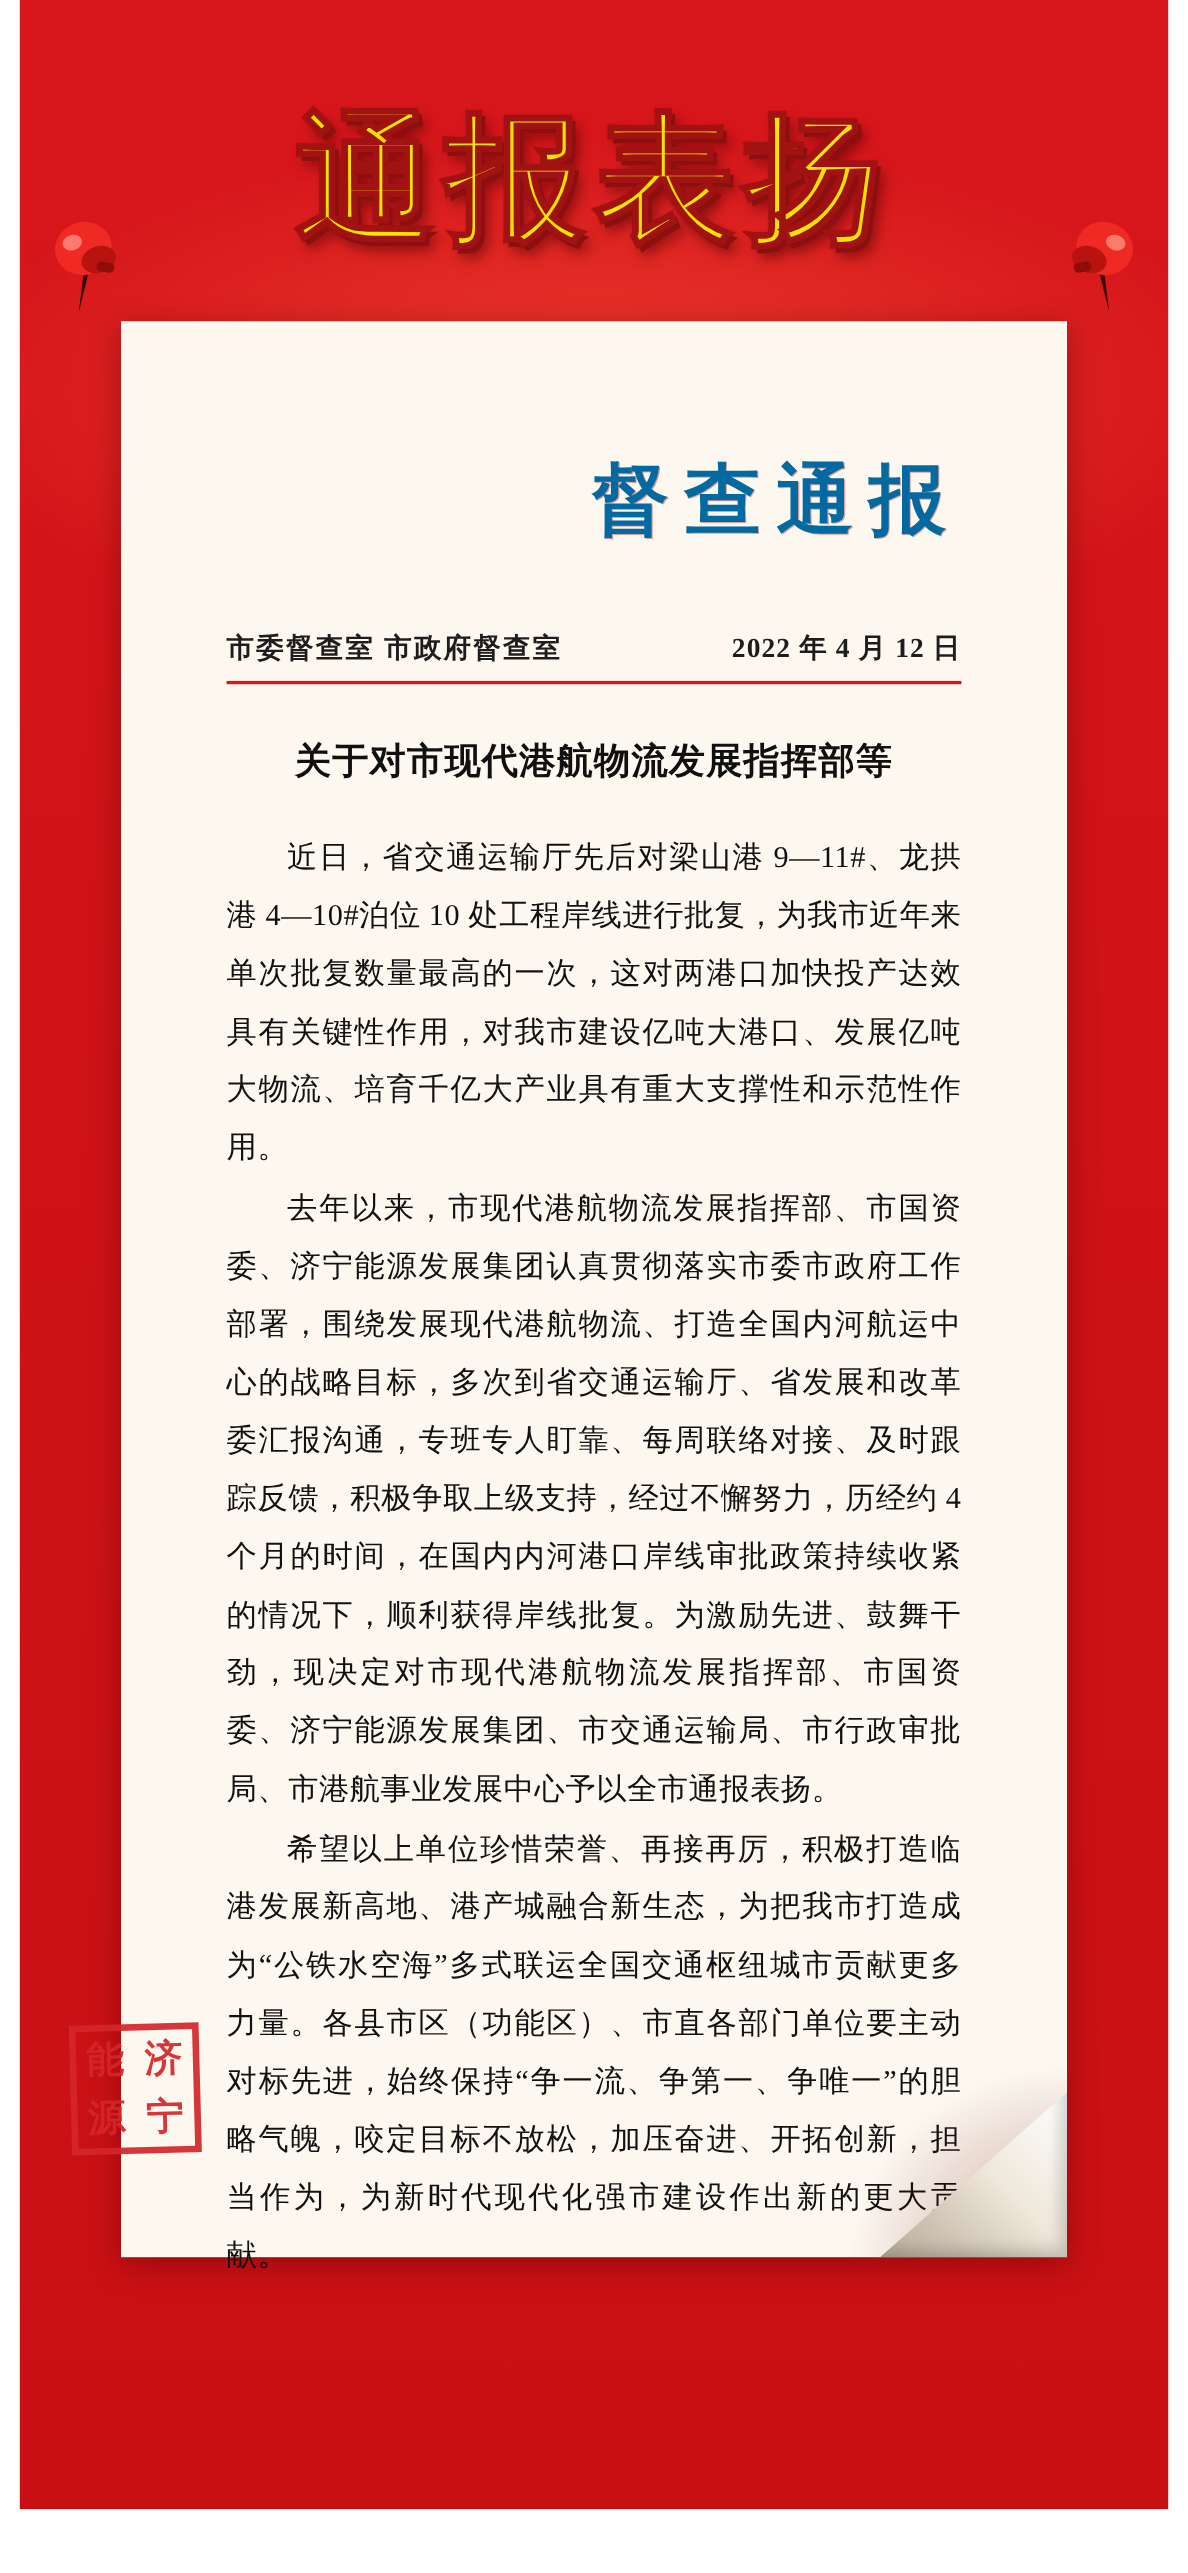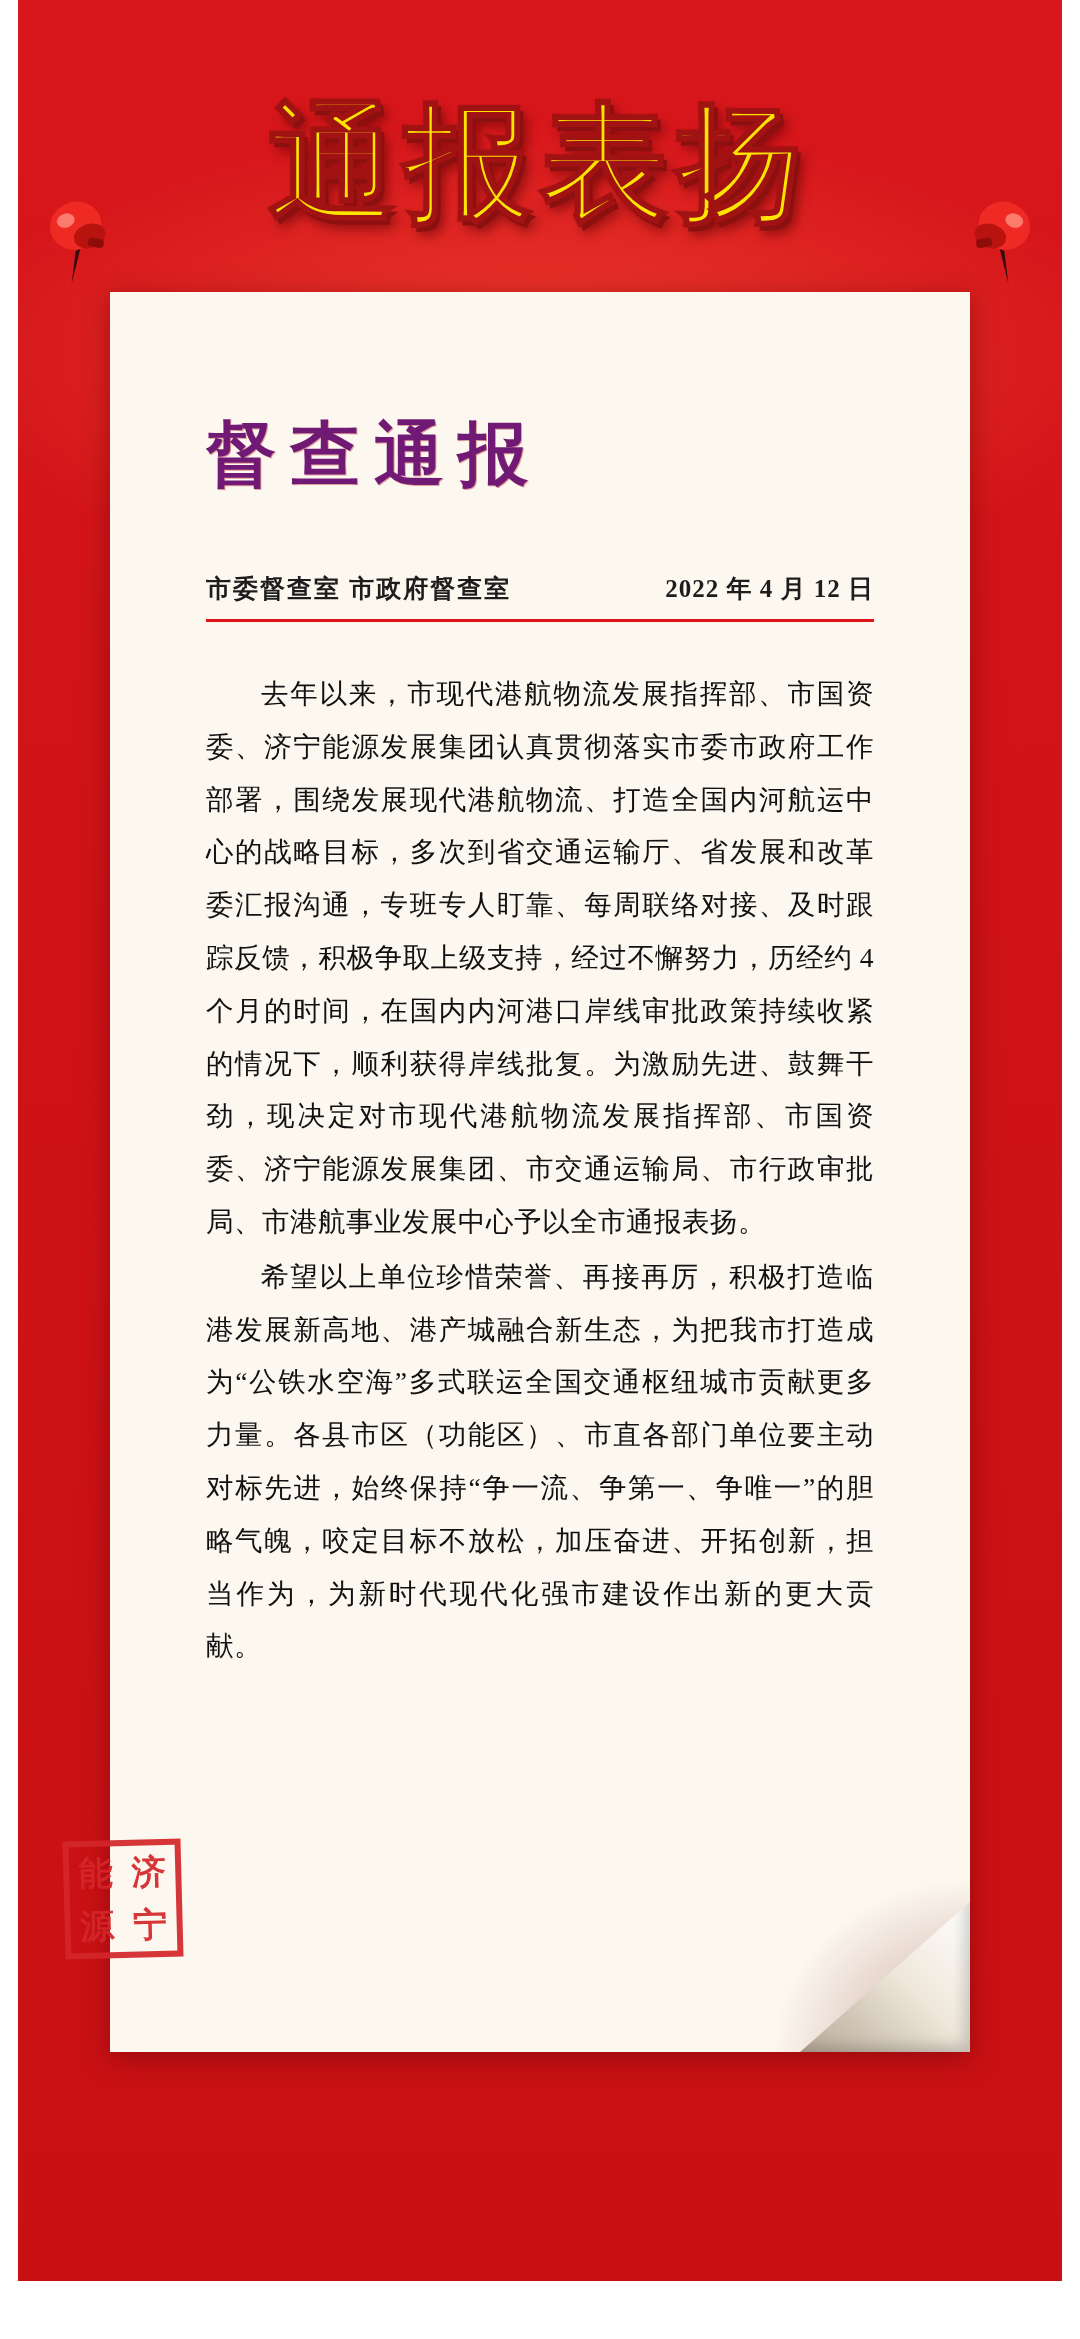--- a/index.html
+++ b/index.html
@@ -72,22 +72,22 @@
   }
   .sheet-inner {
     position: absolute;
     inset: 0;
     padding: 56px 96px 0 96px;
     box-sizing: border-box;
   }
 
   
   .doc-title {
-    text-align: left;
-    color: #701a75;
+    text-align: right;
+    color: #0369a1;
     font-family: "Liberation Serif", "DejaVu Serif", serif;
     font-weight: 700;
     font-size: 70px;
     letter-spacing: 14px;
     margin-top: 60px;
     margin-bottom: 0;
     text-shadow: 1px 1px 0 rgba(180,0,0,0.35);
   }
 
   .meta-row {
@@ -247,23 +247,25 @@
 
       <div class="doc-title">督查通报</div>
 
       <div class="meta-row">
         <div class="meta-left">市委督查室  市政府督查室</div>
         <div class="meta-right">2022 年 4 月 12 日</div>
       </div>
       <div class="red-rule"></div>
 
       <div class="subject">
+        <div>关于对市现代港航物流发展指挥部等</div>
       </div>
 
       <div class="body-text">
+        <p>近日，省交通运输厅先后对梁山港 9—11#、龙拱港 4—10#泊位 10 处工程岸线进行批复，为我市近年来单次批复数量最高的一次，这对两港口加快投产达效具有关键性作用，对我市建设亿吨大港口、发展亿吨大物流、培育千亿大产业具有重大支撑性和示范性作用。</p>
         <p>去年以来，市现代港航物流发展指挥部、市国资委、济宁能源发展集团认真贯彻落实市委市政府工作部署，围绕发展现代港航物流、打造全国内河航运中心的战略目标，多次到省交通运输厅、省发展和改革委汇报沟通，专班专人盯靠、每周联络对接、及时跟踪反馈，积极争取上级支持，经过不懈努力，历经约 4 个月的时间，在国内内河港口岸线审批政策持续收紧的情况下，顺利获得岸线批复。为激励先进、鼓舞干劲，现决定对市现代港航物流发展指挥部、市国资委、济宁能源发展集团、市交通运输局、市行政审批局、市港航事业发展中心予以全市通报表扬。</p>
         <p>希望以上单位珍惜荣誉、再接再厉，积极打造临港发展新高地、港产城融合新生态，为把我市打造成为“公铁水空海”多式联运全国交通枢纽城市贡献更多力量。各县市区（功能区）、市直各部门单位要主动对标先进，始终保持“争一流、争第一、争唯一”的胆略气魄，咬定目标不放松，加压奋进、开拓创新，担当作为，为新时代现代化强市建设作出新的更大贡献。</p>
       </div>
     </div>
 
     <div class="curl-shadow"></div>
     <div class="curl"></div>
   </div>
 
   <div class="seal">

